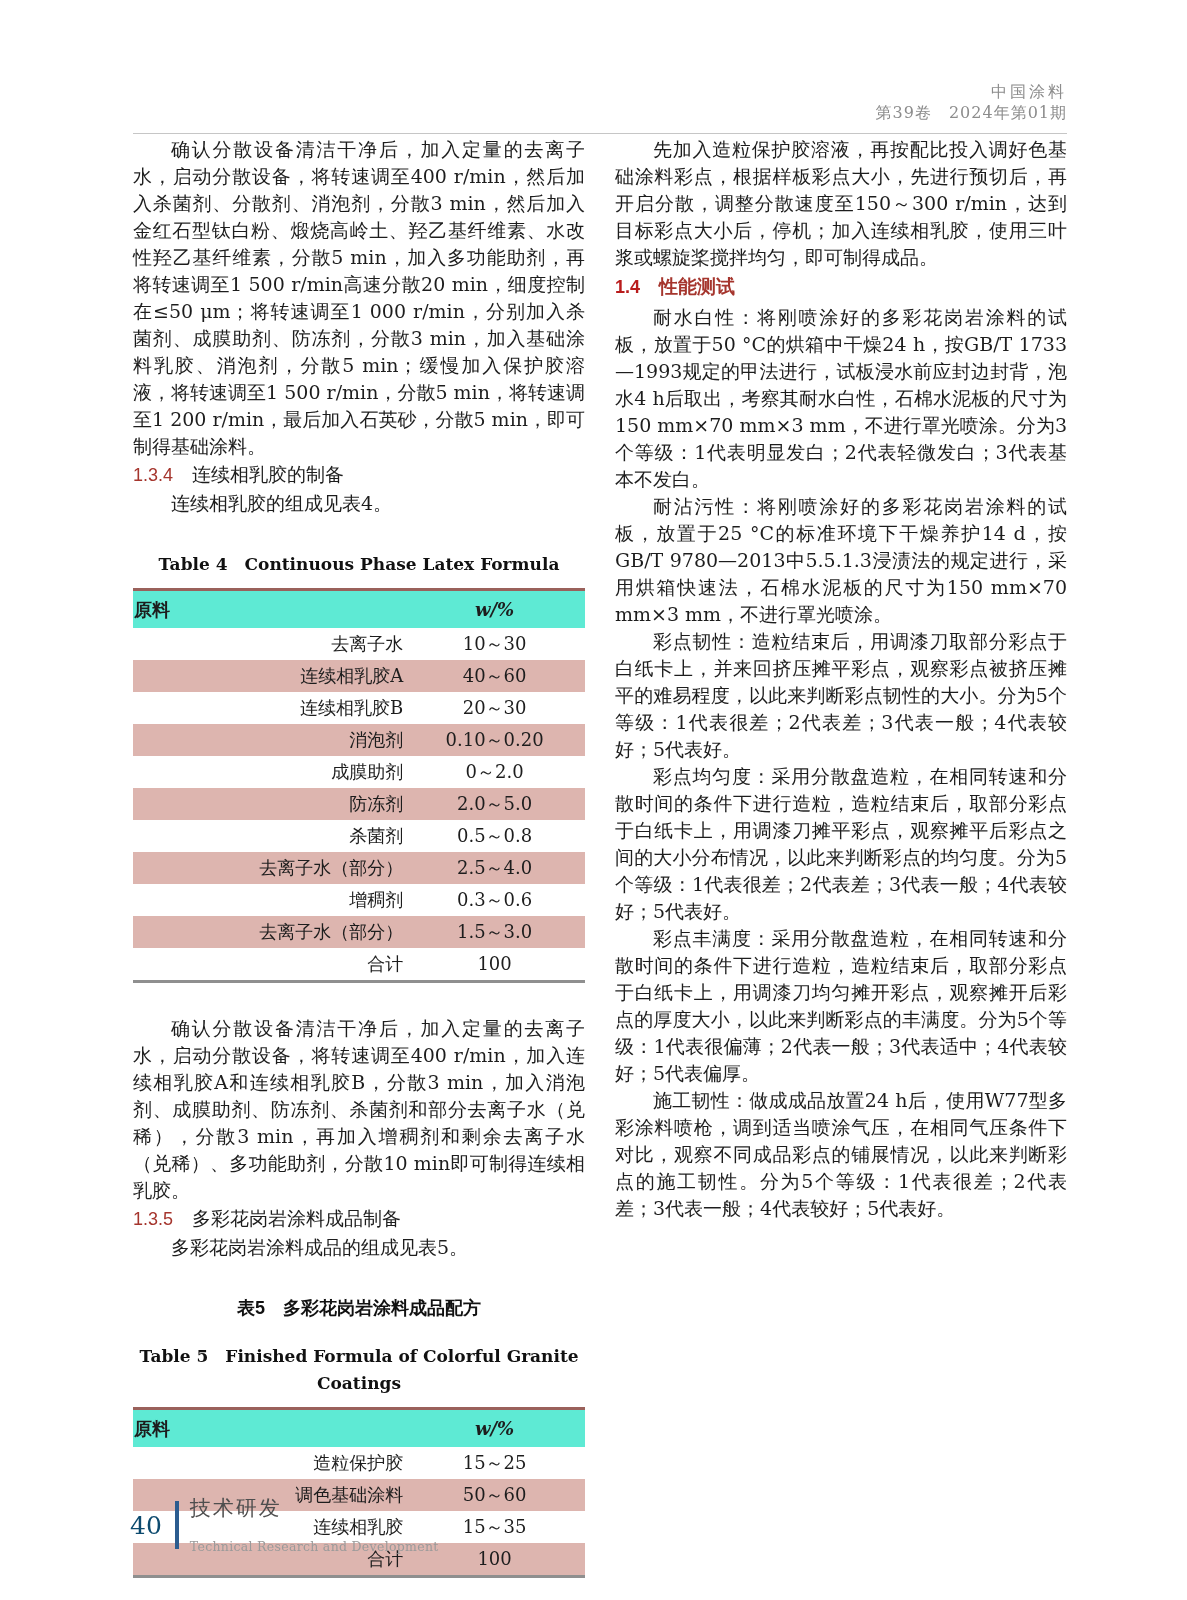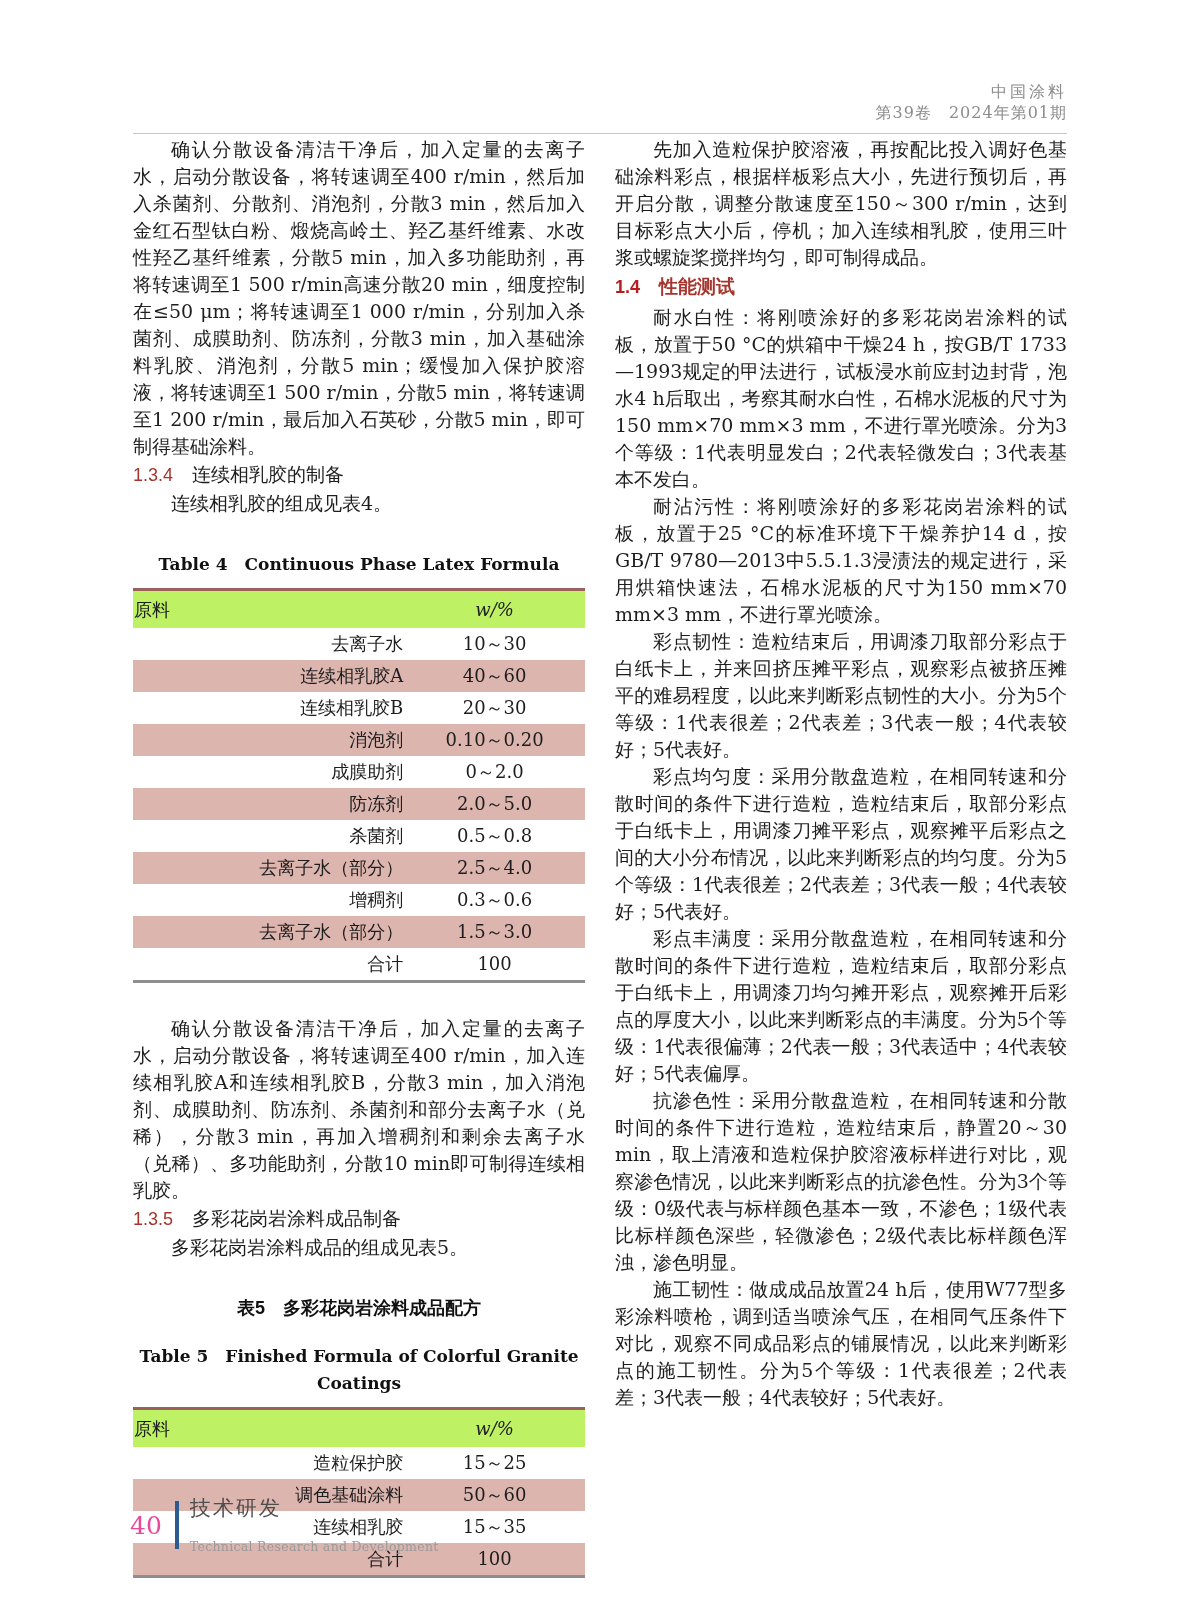--- a/index.html
+++ b/index.html
@@ -22,29 +22,29 @@
   .h2 .num{color:#b91c1c;font-family:"Liberation Sans",sans-serif;font-weight:bold;font-size:18px;}
   .h2 .t{color:#a5352d;font-family:Liberation Mono, monospace;font-weight:bold;font-size:19px;margin-left:13px;}
   
   .tblwrap{margin-top:34px;margin-bottom:32px;}
   .cap-cn{text-align:center;font-weight:bold;font-size:18px;
           font-family:"Liberation Sans",sans-serif;color:#111;}
   .cap-en{text-align:center;font-weight:bold;font-size:17px;margin-top:21px;
           font-family:"DejaVu Serif","Liberation Serif",serif;color:#111;}
   table.tbl{width:100%;border-collapse:collapse;margin-top:10px;font-size:18px;
           border-top:3px solid #9a615b;border-bottom:3px solid #8f8f8f;line-height:22px;}
-  table.tbl th{background:#bef264;font-weight:normal;height:35px;}
+  table.tbl th{background:#5eead4;font-weight:bold;height:35px;}
   table.tbl th.wcol{font-style:italic;}
   table.tbl td{height:30px;}
   table.tbl td.mcol{padding-left:26px;text-align:right;}
   table.tbl .wcol{text-align:center;width:40%;}
   table.tbl tbody tr:nth-child(even){background:#ddb5af;}
   
   .ftr{position:absolute;left:130px;bottom:46px;display:flex;align-items:center;}
-  .pgnum{color:#ec4899;font-size:25px;margin-right:13px;}
+  .pgnum{color:#0c4a6e;font-size:25px;margin-right:13px;}
   .vbar{width:4px;height:48px;background:#2c5c8f;margin-right:11px;}
   .sec-cn{font-family:"Liberation Sans",sans-serif;color:#4e4e4e;font-size:21px;
           letter-spacing:2px;line-height:24px;}
   .sec-en{color:#9a9a9a;font-size:12.5px;margin-top:19px;letter-spacing:0.3px;}
 </style>
 </head>
 <body>
 
 <div class="page">
 
@@ -168,21 +168,20 @@
       <div class="h2">
         <span class="num">1.4</span>
         <span class="t">性能测试</span>
       </div>
 
       <p class="para">耐水白性：将刚喷涂好的多彩花岗岩涂料的试板，放置于50 °C的烘箱中干燥24 h，按GB/T 1733—1993规定的甲法进行，试板浸水前应封边封背，泡水4 h后取出，考察其耐水白性，石棉水泥板的尺寸为150 mm×70 mm×3 mm，不进行罩光喷涂。分为3个等级：1代表明显发白；2代表轻微发白；3代表基本不发白。</p>
       <p class="para">耐沾污性：将刚喷涂好的多彩花岗岩涂料的试板，放置于25 °C的标准环境下干燥养护14 d，按GB/T 9780—2013中5.5.1.3浸渍法的规定进行，采用烘箱快速法，石棉水泥板的尺寸为150 mm×70 mm×3 mm，不进行罩光喷涂。</p>
       <p class="para">彩点韧性：造粒结束后，用调漆刀取部分彩点于白纸卡上，并来回挤压摊平彩点，观察彩点被挤压摊平的难易程度，以此来判断彩点韧性的大小。分为5个等级：1代表很差；2代表差；3代表一般；4代表较好；5代表好。</p>
       <p class="para">彩点均匀度：采用分散盘造粒，在相同转速和分散时间的条件下进行造粒，造粒结束后，取部分彩点于白纸卡上，用调漆刀摊平彩点，观察摊平后彩点之间的大小分布情况，以此来判断彩点的均匀度。分为5个等级：1代表很差；2代表差；3代表一般；4代表较好；5代表好。</p>
       <p class="para">彩点丰满度：采用分散盘造粒，在相同转速和分散时间的条件下进行造粒，造粒结束后，取部分彩点于白纸卡上，用调漆刀均匀摊开彩点，观察摊开后彩点的厚度大小，以此来判断彩点的丰满度。分为5个等级：1代表很偏薄；2代表一般；3代表适中；4代表较好；5代表偏厚。</p>
-      <p class="para">抗渗色性：采用分散盘造粒，在相同转速和分散时间的条件下进行造粒，造粒结束后，静置20～30 min，取上清液和造粒保护胶溶液标样进行对比，观察渗色情况，以此来判断彩点的抗渗色性。分为3个等级：0级代表与标样颜色基本一致，不渗色；1级代表比标样颜色深些，轻微渗色；2级代表比标样颜色浑浊，渗色明显。</p>
       <p class="para">施工韧性：做成成品放置24 h后，使用W77型多彩涂料喷枪，调到适当喷涂气压，在相同气压条件下对比，观察不同成品彩点的铺展情况，以此来判断彩点的施工韧性。分为5个等级：1代表很差；2代表差；3代表一般；4代表较好；5代表好。</p>
     </div>
   </div>
 
   <div class="ftr">
     <span class="pgnum">40</span>
     <span class="vbar"></span>
     <span>
       <div class="sec-cn">技术研发</div>
       <div class="sec-en">Technical Research and Development</div>

